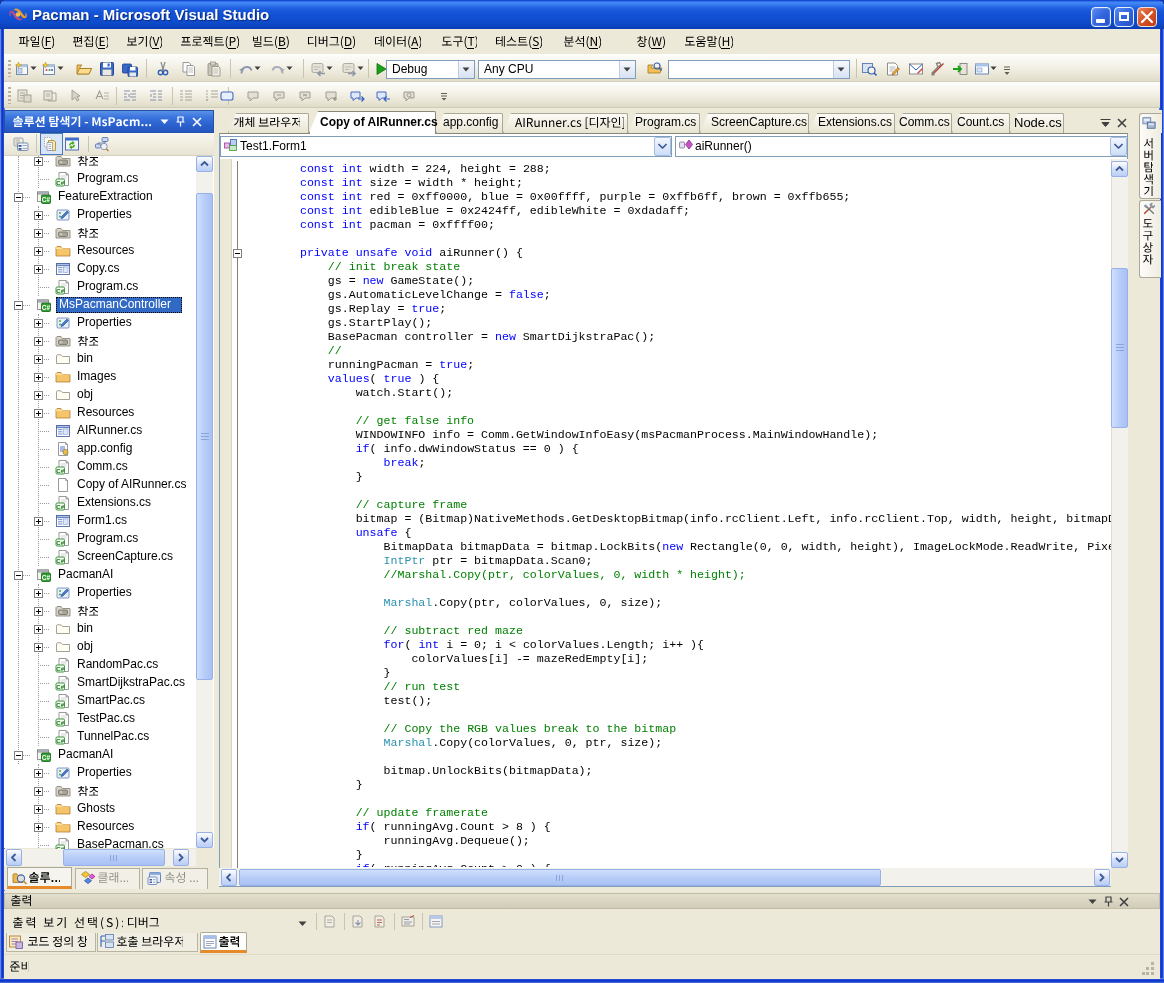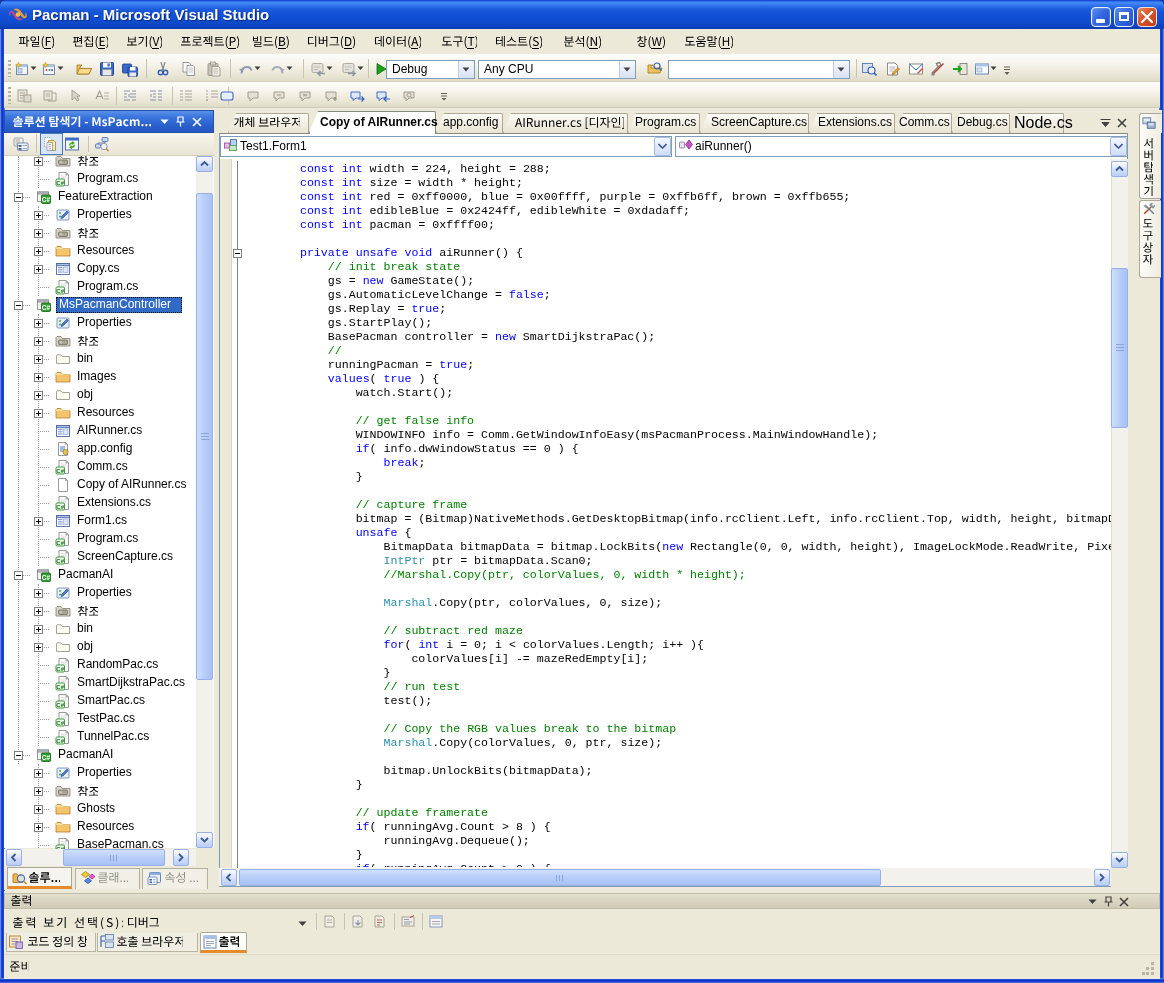--- a/index.html
+++ b/index.html
@@ -794,23 +794,23 @@
   </svg>
 <div style="position:absolute;left:628px;top:113px;width:72px;height:20px;background:linear-gradient(180deg,#fcfbf6,#e8e4d2);border:1px solid #aca899;border-bottom:none;border-radius:2px 2px 0 0;clip-path:polygon(8px 0,100% 0,100% 100%,0 100%);z-index:2;"></div>
 <div style="position:absolute;left:635px;top:114px;width:72px;height:17px;font-size:12px;font-weight:normal;line-height:17px;white-space:nowrap;z-index:4;">Program.cs</div>
 <div style="position:absolute;left:700px;top:113px;width:109px;height:20px;background:linear-gradient(180deg,#fcfbf6,#e8e4d2);border:1px solid #aca899;border-bottom:none;border-radius:2px 2px 0 0;clip-path:polygon(8px 0,100% 0,100% 100%,0 100%);z-index:2;"></div>
 <div style="position:absolute;left:711px;top:114px;width:109px;height:17px;font-size:12px;font-weight:normal;line-height:17px;white-space:nowrap;z-index:4;">ScreenCapture.cs</div>
 <div style="position:absolute;left:809px;top:113px;width:86px;height:20px;background:linear-gradient(180deg,#fcfbf6,#e8e4d2);border:1px solid #aca899;border-bottom:none;border-radius:2px 2px 0 0;clip-path:polygon(8px 0,100% 0,100% 100%,0 100%);z-index:2;"></div>
 <div style="position:absolute;left:818px;top:114px;width:86px;height:17px;font-size:12px;font-weight:normal;line-height:17px;white-space:nowrap;z-index:4;">Extensions.cs</div>
 <div style="position:absolute;left:895px;top:113px;width:57px;height:20px;background:linear-gradient(180deg,#fcfbf6,#e8e4d2);border:1px solid #aca899;border-bottom:none;border-radius:2px 2px 0 0;clip-path:polygon(8px 0,100% 0,100% 100%,0 100%);z-index:2;"></div>
 <div style="position:absolute;left:899px;top:114px;width:57px;height:17px;font-size:12px;font-weight:normal;line-height:17px;white-space:nowrap;z-index:4;">Comm.cs</div>
 <div style="position:absolute;left:952px;top:113px;width:58px;height:20px;background:linear-gradient(180deg,#fcfbf6,#e8e4d2);border:1px solid #aca899;border-bottom:none;border-radius:2px 2px 0 0;clip-path:polygon(8px 0,100% 0,100% 100%,0 100%);z-index:2;"></div>
-<div style="position:absolute;left:957px;top:114px;width:58px;height:17px;font-size:12px;font-weight:normal;line-height:17px;white-space:nowrap;z-index:4;">Debug.cs</div>
+<div style="position:absolute;left:957px;top:114px;width:58px;height:17px;font-size:12px;font-weight:normal;line-height:17px;white-space:nowrap;z-index:4;">Count.cs</div>
 <div style="position:absolute;left:1010px;top:113px;width:54px;height:20px;background:linear-gradient(180deg,#fcfbf6,#e8e4d2);border:1px solid #aca899;border-bottom:none;border-radius:2px 2px 0 0;clip-path:polygon(8px 0,100% 0,100% 100%,0 100%);z-index:2;"></div>
-<div style="position:absolute;left:1014px;top:114px;width:54px;height:17px;font-size:16px;font-weight:normal;line-height:17px;white-space:nowrap;z-index:4;">Node.cs</div>
+<div style="position:absolute;left:1014px;top:114px;width:54px;height:17px;font-size:13px;font-weight:normal;line-height:17px;white-space:nowrap;z-index:4;">Node.cs</div>
 <svg style="position:absolute;left:1100px;top:119px" width="11" height="9" viewBox="0 0 11 9">
     <path d="M0.5 0.5 L10.5 0.5 M2 3.5 L9 3.5 L5.5 7.5 Z" stroke="#404040" fill="#404040" stroke-width="1"></path>
   </svg>
 <svg style="position:absolute;left:1117px;top:118px" width="10" height="10" viewBox="0 0 10 10">
     <path d="M1 1 L9 9 M9 1 L1 9" stroke="#404040" stroke-width="1.6"></path>
   </svg>
 <div style="position:absolute;left:310px;top:131px;width:125px;height:3px;background:#fff;z-index:4;"></div>
 <div style="position:absolute;left:219px;top:133px;width:909px;height:754px;background:#fff;border:1px solid #7f9db9;border-top:1px solid #888878;"></div>
 <div style="position:absolute;left:220px;top:136px;width:452px;height:21px;background:#fff;border:1px solid #7f9db9;"></div>
 <div style="position:absolute;left:654px;top:137px;width:17px;height:19px;background:linear-gradient(180deg,#f2f6fd,#cdddf8);border:1px solid #a8bce0;border-radius:2px;"></div>

